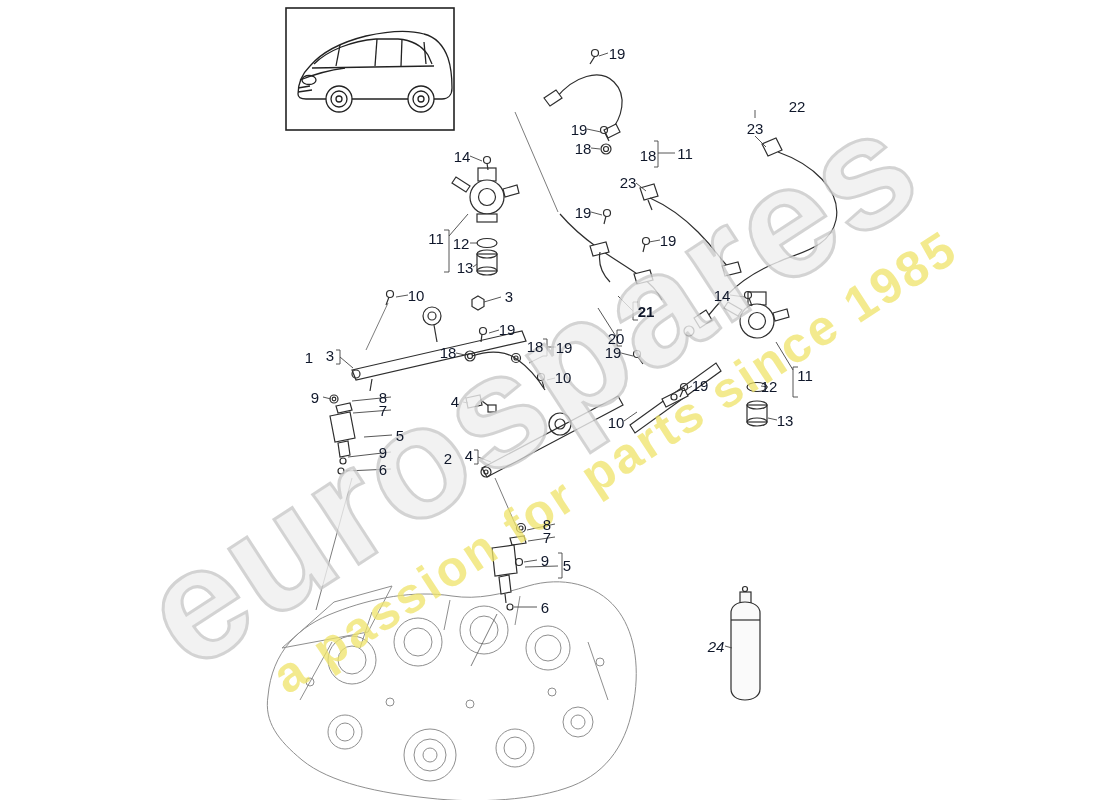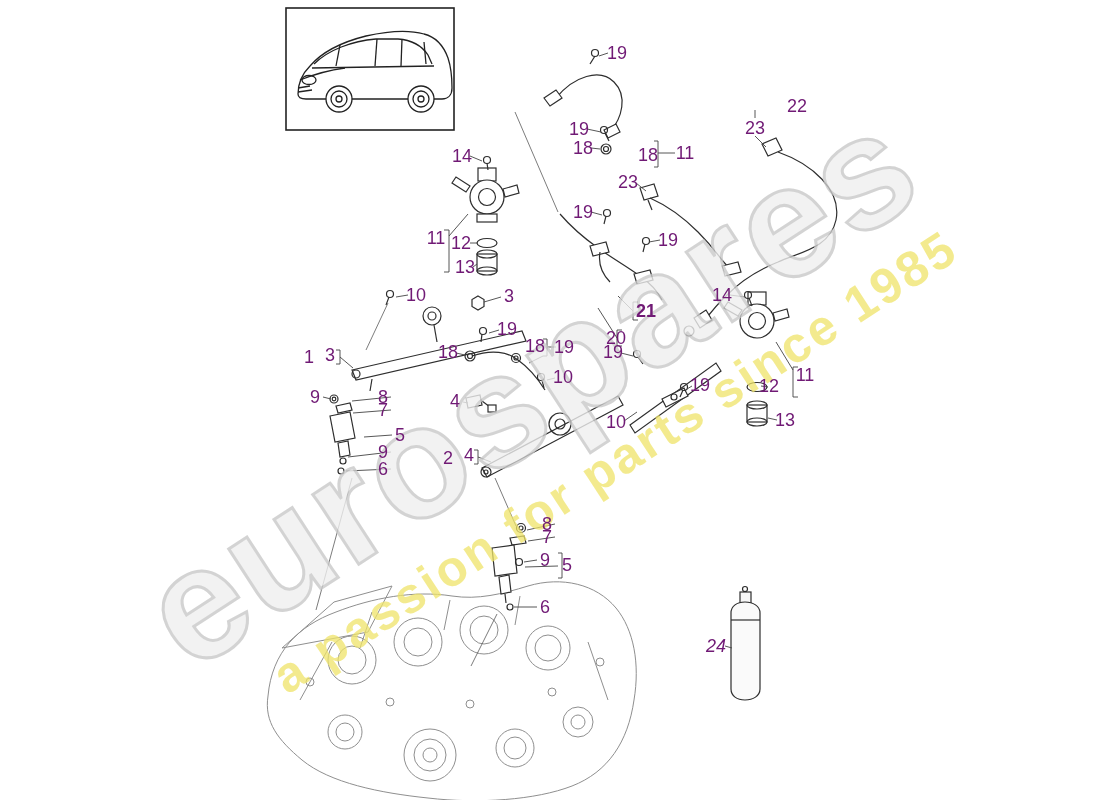--- a/index.html
+++ b/index.html
@@ -17,21 +17,21 @@
   }
   .watermark-tagline{
     position:absolute;left:615px;top:462px;z-index:3;
     transform:translate(-50%,-50%) rotate(-33deg);
     font-size:50px;font-weight:bold;letter-spacing:3px;white-space:nowrap;
     color:#efe469;opacity:.75;pointer-events:none;
   }
   .callout-layer{position:absolute;left:0;top:0;width:100%;height:100%;z-index:4;}
   .callout{
     position:absolute;transform:translate(-50%,-50%);
-    font-size:18px;line-height:1;color:#701a75;
+    font-size:15px;line-height:1;color:#0f172a;
   }
 </style>
 </head>
 <body>
 
 <div class="canvas">
 
   <svg class="svg-layer" width="1100" height="800" viewBox="0 0 1100 800">
 
     <g stroke="#222" fill="none" stroke-width="1.3">

